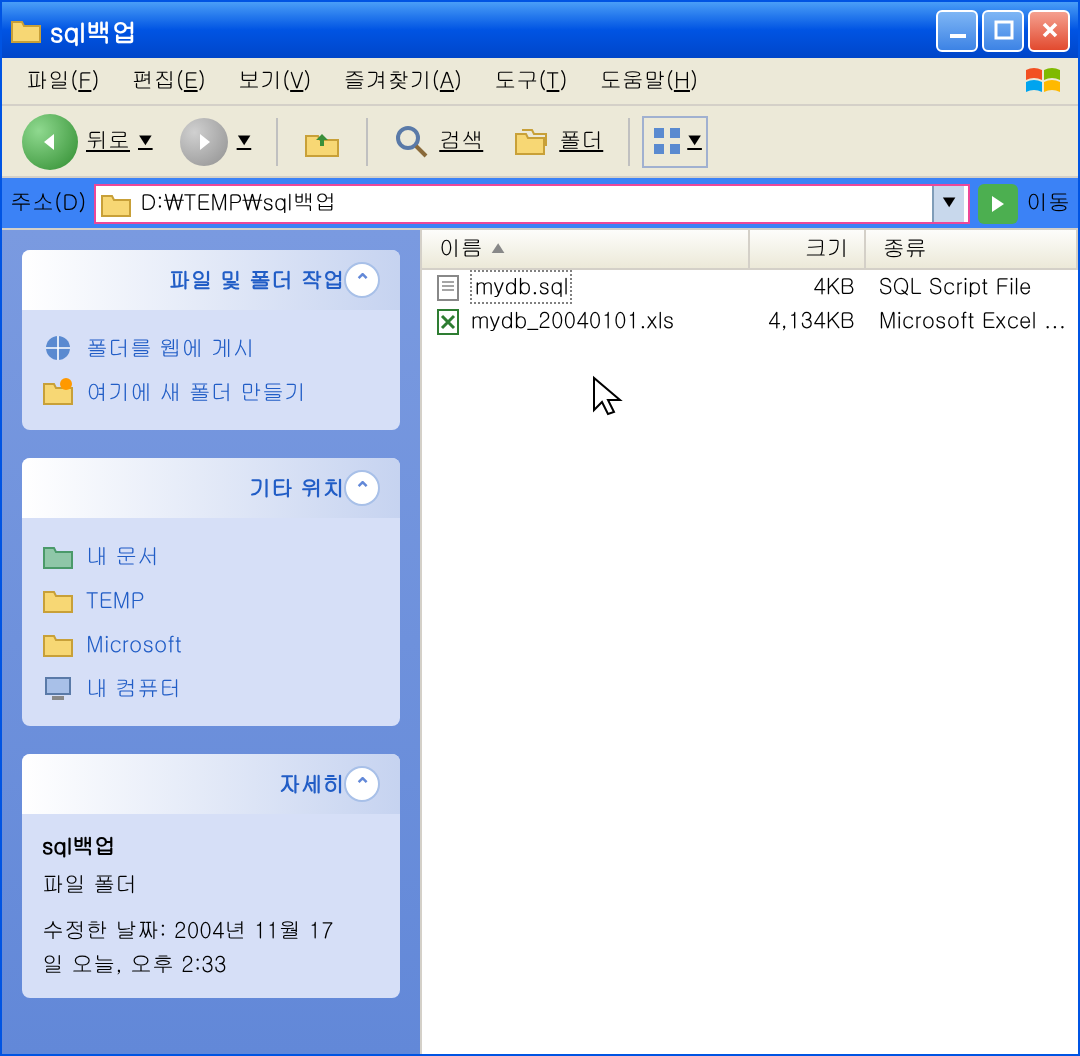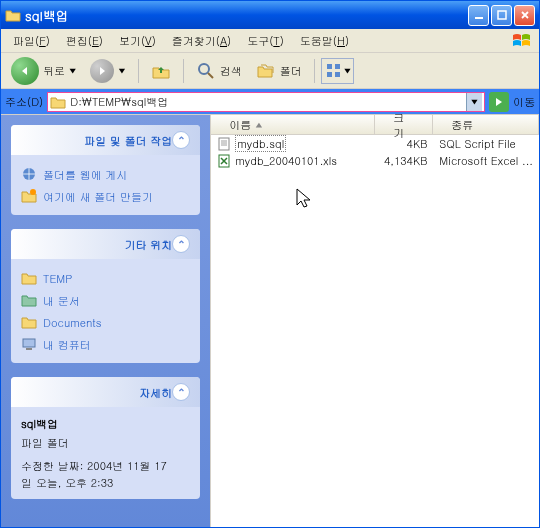--- a/index.html
+++ b/index.html
@@ -9,21 +9,21 @@
 .titlebar .ticon { width: 16px; height: 16px; margin-right: 4px; }
 .titlebar .title { font-weight: bold; font-size: 13px; flex: 1; }
 .titlebar .wbtns { display: flex; gap: 2px; }
 .titlebar .wbtn { width: 21px; height: 21px; border-radius: 3px; border: 1px solid #fff; display: flex; align-items: center; justify-content: center; font-family: Arial; font-weight: bold; font-size: 12px; color: #fff; }
 .wbtn.min, .wbtn.max { background: linear-gradient(#7eb6f5, #3d83e5); }
 .wbtn.close { background: linear-gradient(#f5a08f, #e24a2f); }
 .menubar { height: 24px; background: #ece9d8; display: flex; align-items: center; padding: 0 4px; border-bottom: 1px solid #d4d0c8; position: relative; }
 .menubar .mitem { padding: 2px 8px; }
 .menubar .mitem u { text-decoration: underline; }
 .menubar .winflag { position: absolute; right: 4px; width: 26px; height: 20px; }
-.toolbar { height: 36px; background: #ece9d8; display: flex; align-items: center; padding: 0 4px; gap: 2px; border-bottom: 1px solid #d4d0c8; }
+.toolbar { height: 36px; background: #ece9d8; display: flex; align-items: center; padding: 0 4px; gap: 2px; border-bottom: 1px solid #d4d0c8; text-decoration: underline; }
 .tbtn { display: flex; align-items: center; gap: 4px; padding: 2px 6px; border-radius: 3px; }
 .backbtn { width: 28px; height: 28px; border-radius: 50%; background: radial-gradient(circle at 30% 30%, #8fd98f, #2e8b2e); display: flex; align-items: center; justify-content: center; color: #fff; font-size: 16px; }
 .fwdbtn { width: 24px; height: 24px; border-radius: 50%; background: radial-gradient(circle at 30% 30%, #d0d0d0, #909090); display: flex; align-items: center; justify-content: center; color: #fff; font-size: 14px; }
 .tsep { width: 1px; height: 24px; background: #c0c0c0; margin: 0 4px; }
 .ticon2 { width: 20px; height: 20px; display: inline-flex; align-items: center; justify-content: center; }
 .dd { font-size: 8px; color: #000; }
 .viewbtn { display: flex; align-items: center; border: 1px solid #a0b0d0; padding: 2px; }
 .addrbar { height: 26px; display: flex; align-items: center; padding: 2px 4px; gap: 4px; border-bottom: 1px solid #d4d0c8; }
 .addrlbl { }
 .addrbox { flex: 1; height: 20px; border: 1px solid #ec4899; background: #fff; display: flex; align-items: center; padding: 0 2px; }
@@ -36,21 +36,21 @@
 .panel { background: #d6dff7; border-radius: 4px; margin-bottom: 14px; overflow: hidden; }
 .panel .phead { background: linear-gradient(to right, #fff, #c6d3f0); padding: 6px 10px; display: flex; align-items: center; justify-content: flex-end; color: #215dc6; font-weight: bold; font-size: 11px; }
 .panel .phead .coll { width: 18px; height: 18px; border-radius: 50%; border: 1px solid #a8c0e8; background: #fff; display: flex; align-items: center; justify-content: center; color: #6288d8; font-size: 10px; }
 .panel .pbody { padding: 8px 10px; }
 .panel .pitem { display: flex; align-items: center; gap: 6px; padding: 3px 0; color: #215dc6; }
 .panel .pitem .picon { width: 16px; height: 16px; }
 .details .db { color: #000; padding: 1px 0; }
 .details .db.bold { font-weight: bold; margin-bottom: 2px; }
 .filepane { flex: 1; background: #fff; border-left: 1px solid #d4d0c8; }
 .colheads { height: 20px; display: flex; border-bottom: 1px solid #d4d0c8; background: #ece9d8; }
-.colh { border-right: 1px solid #d4d0c8; padding: 2px 18px; display: flex; align-items: center; gap: 4px; background: linear-gradient(#fdfdfb, #ece9d8); }
+.colh { border-right: 1px solid #d4d0c8; padding: 2px 8px; display: flex; align-items: center; gap: 4px; background: linear-gradient(#fdfdfb, #ece9d8); text-align: center; }
 .colh .sort { font-size: 8px; color: #888; }
 .filelist { }
 .frow { display: flex; height: 17px; align-items: center; }
 .fcell { padding: 0 6px; white-space: nowrap; overflow: hidden; }
 .fcell.name { display: flex; align-items: center; gap: 2px; }
 .fcell.size { text-align: right; }
 .ficon { width: 16px; height: 14px; flex-shrink: 0; }
 .sel { border: 1px dotted #808080; padding: 0 1px; }
 .cursor { position: absolute; left: 294px; top: 186px; pointer-events: none; }
 svg { display: block; }
@@ -214,40 +214,40 @@
 
       <div class="panel">
         <div class="phead">
           <span>기타 위치</span>
           <span class="coll">⌃</span>
         </div>
         <div class="pbody">
           <div class="pitem">
               <span class="picon">
                 <svg width="16" height="16">
+                  <path d="M1 4h5l1 2h8v8H1z" fill="#8fc7a8" stroke="#4a9a6a"></path>
+                </svg>
+              </span>
+              <span>내 문서</span>
+            </div>
+          <div class="pitem">
+              <span class="picon">
+                <svg width="16" height="16">
                   <path d="M1 4h5l1 2h8v8H1z" fill="#f7d774" stroke="#c8a038"></path>
                 </svg>
               </span>
               <span>TEMP</span>
             </div>
           <div class="pitem">
               <span class="picon">
                 <svg width="16" height="16">
-                  <path d="M1 4h5l1 2h8v8H1z" fill="#8fc7a8" stroke="#4a9a6a"></path>
-                </svg>
-              </span>
-              <span>내 문서</span>
-            </div>
-          <div class="pitem">
-              <span class="picon">
-                <svg width="16" height="16">
                   <path d="M1 4h5l1 2h8v8H1z" fill="#f7d774" stroke="#c8a038"></path>
                 </svg>
               </span>
-              <span>Documents</span>
+              <span>Microsoft</span>
             </div>
           <div class="pitem">
               <span class="picon">
                 <svg width="16" height="16">
                   <rect x="2" y="3" width="12" height="8" fill="#a8c0e8" stroke="#5a7aa8"></rect>
                   <rect x="5" y="12" width="6" height="2" fill="#888"></rect>
                 </svg>
               </span>
               <span>내 컴퓨터</span>
             </div>

